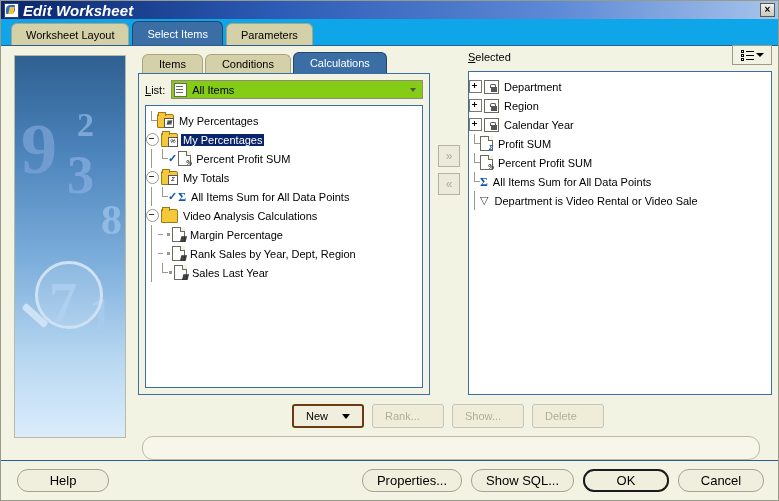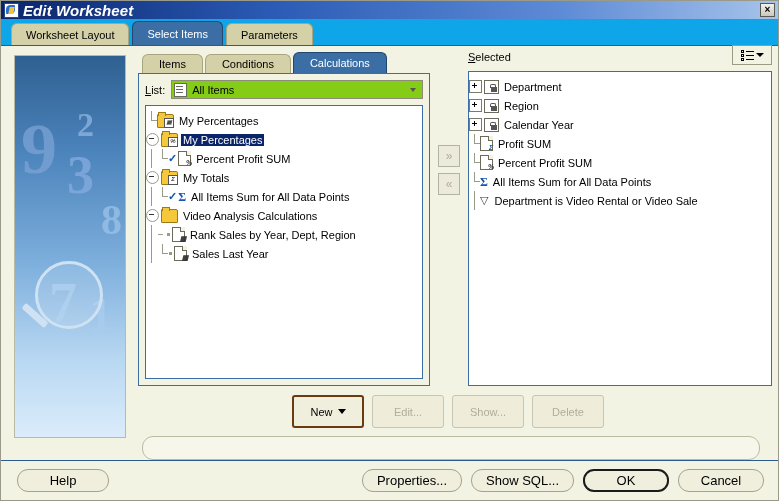--- a/index.html
+++ b/index.html
@@ -252,24 +252,24 @@
     display:flex;align-items:center;justify-content:center;
     color:#b0ae9c;font-size:12px;box-sizing:border-box;cursor:default;
   }
   .arrowspacer{height:88px;}
   
   .actionrow{
     display:flex;justify-content:center;align-items:center;gap:8px;
     margin:9px 0 0 0;padding-right:14px;
   }
   .btn{
-    height:33px;min-width:72px;padding:0 12px;
+    height:24px;min-width:72px;padding:0 12px;
     background:#f0eedc;border:1px solid #a5a38f;border-radius:3px;
     font-size:11px;color:#000;cursor:pointer;
-    display:flex;align-items:center;justify-content:center;gap:5px;
+    display:flex;align-items:center;justify-content:space-between;gap:5px;
     box-sizing:border-box;white-space:nowrap;
   }
   .btn.primary{border:2px solid #6b3a10;font-weight:normal;}
   .btn.disabled{color:#b0ae9a;border-color:#c6c4b2;background:#efedda;}
   .btn .tri{width:0;height:0;border-left:4px solid transparent;border-right:4px solid transparent;border-top:5px solid #000;}
   .statusbox{
     height:22px;margin:8px 12px 0 4px;
     background:#f7f6ea;border:1px solid #bdbb9e;border-radius:11px;
   }
   
@@ -386,20 +386,29 @@
                   <span class="sigma">Σ</span>
                   <span class="label">All Items Sum for All Data Points</span>
                 </div>
 
                 <div class="node">
                   <span class="tog circ"></span>
                   <span class="folder"></span>
                   <span class="label">Video Analysis Calculations</span>
                 </div>
 
+                <div class="node">
+                  <span class="vline"></span>
+                  <span class="dash"></span>
+                  <span class="dot"></span>
+                  <span class="docico">
+                      <i class="docbadge">▦</i>
+                    </span>
+                  <span class="label">Margin Percentage</span>
+                </div>
 
                 <div class="node">
                   <span class="vline"></span>
                   <span class="dash"></span>
                   <span class="dot"></span>
                   <span class="docico">
                       <i class="docbadge">▦</i>
                     </span>
                   <span class="label">Rank Sales by Year, Dept, Region</span>
                 </div>
@@ -494,21 +503,21 @@
           </div>
         </div>
 
       </div>
 
       <div class="actionrow">
         <div class="btn primary">
           <span>New</span>
           <span class="tri"></span>
         </div>
-        <div class="btn disabled">Edit...</div>
+        <div class="btn disabled">Rank...</div>
         <div class="btn disabled">Show...</div>
         <div class="btn disabled">Delete</div>
       </div>
 
       <div class="statusbox"></div>
 
     </div>
   </div>
 
   <div class="footer">

